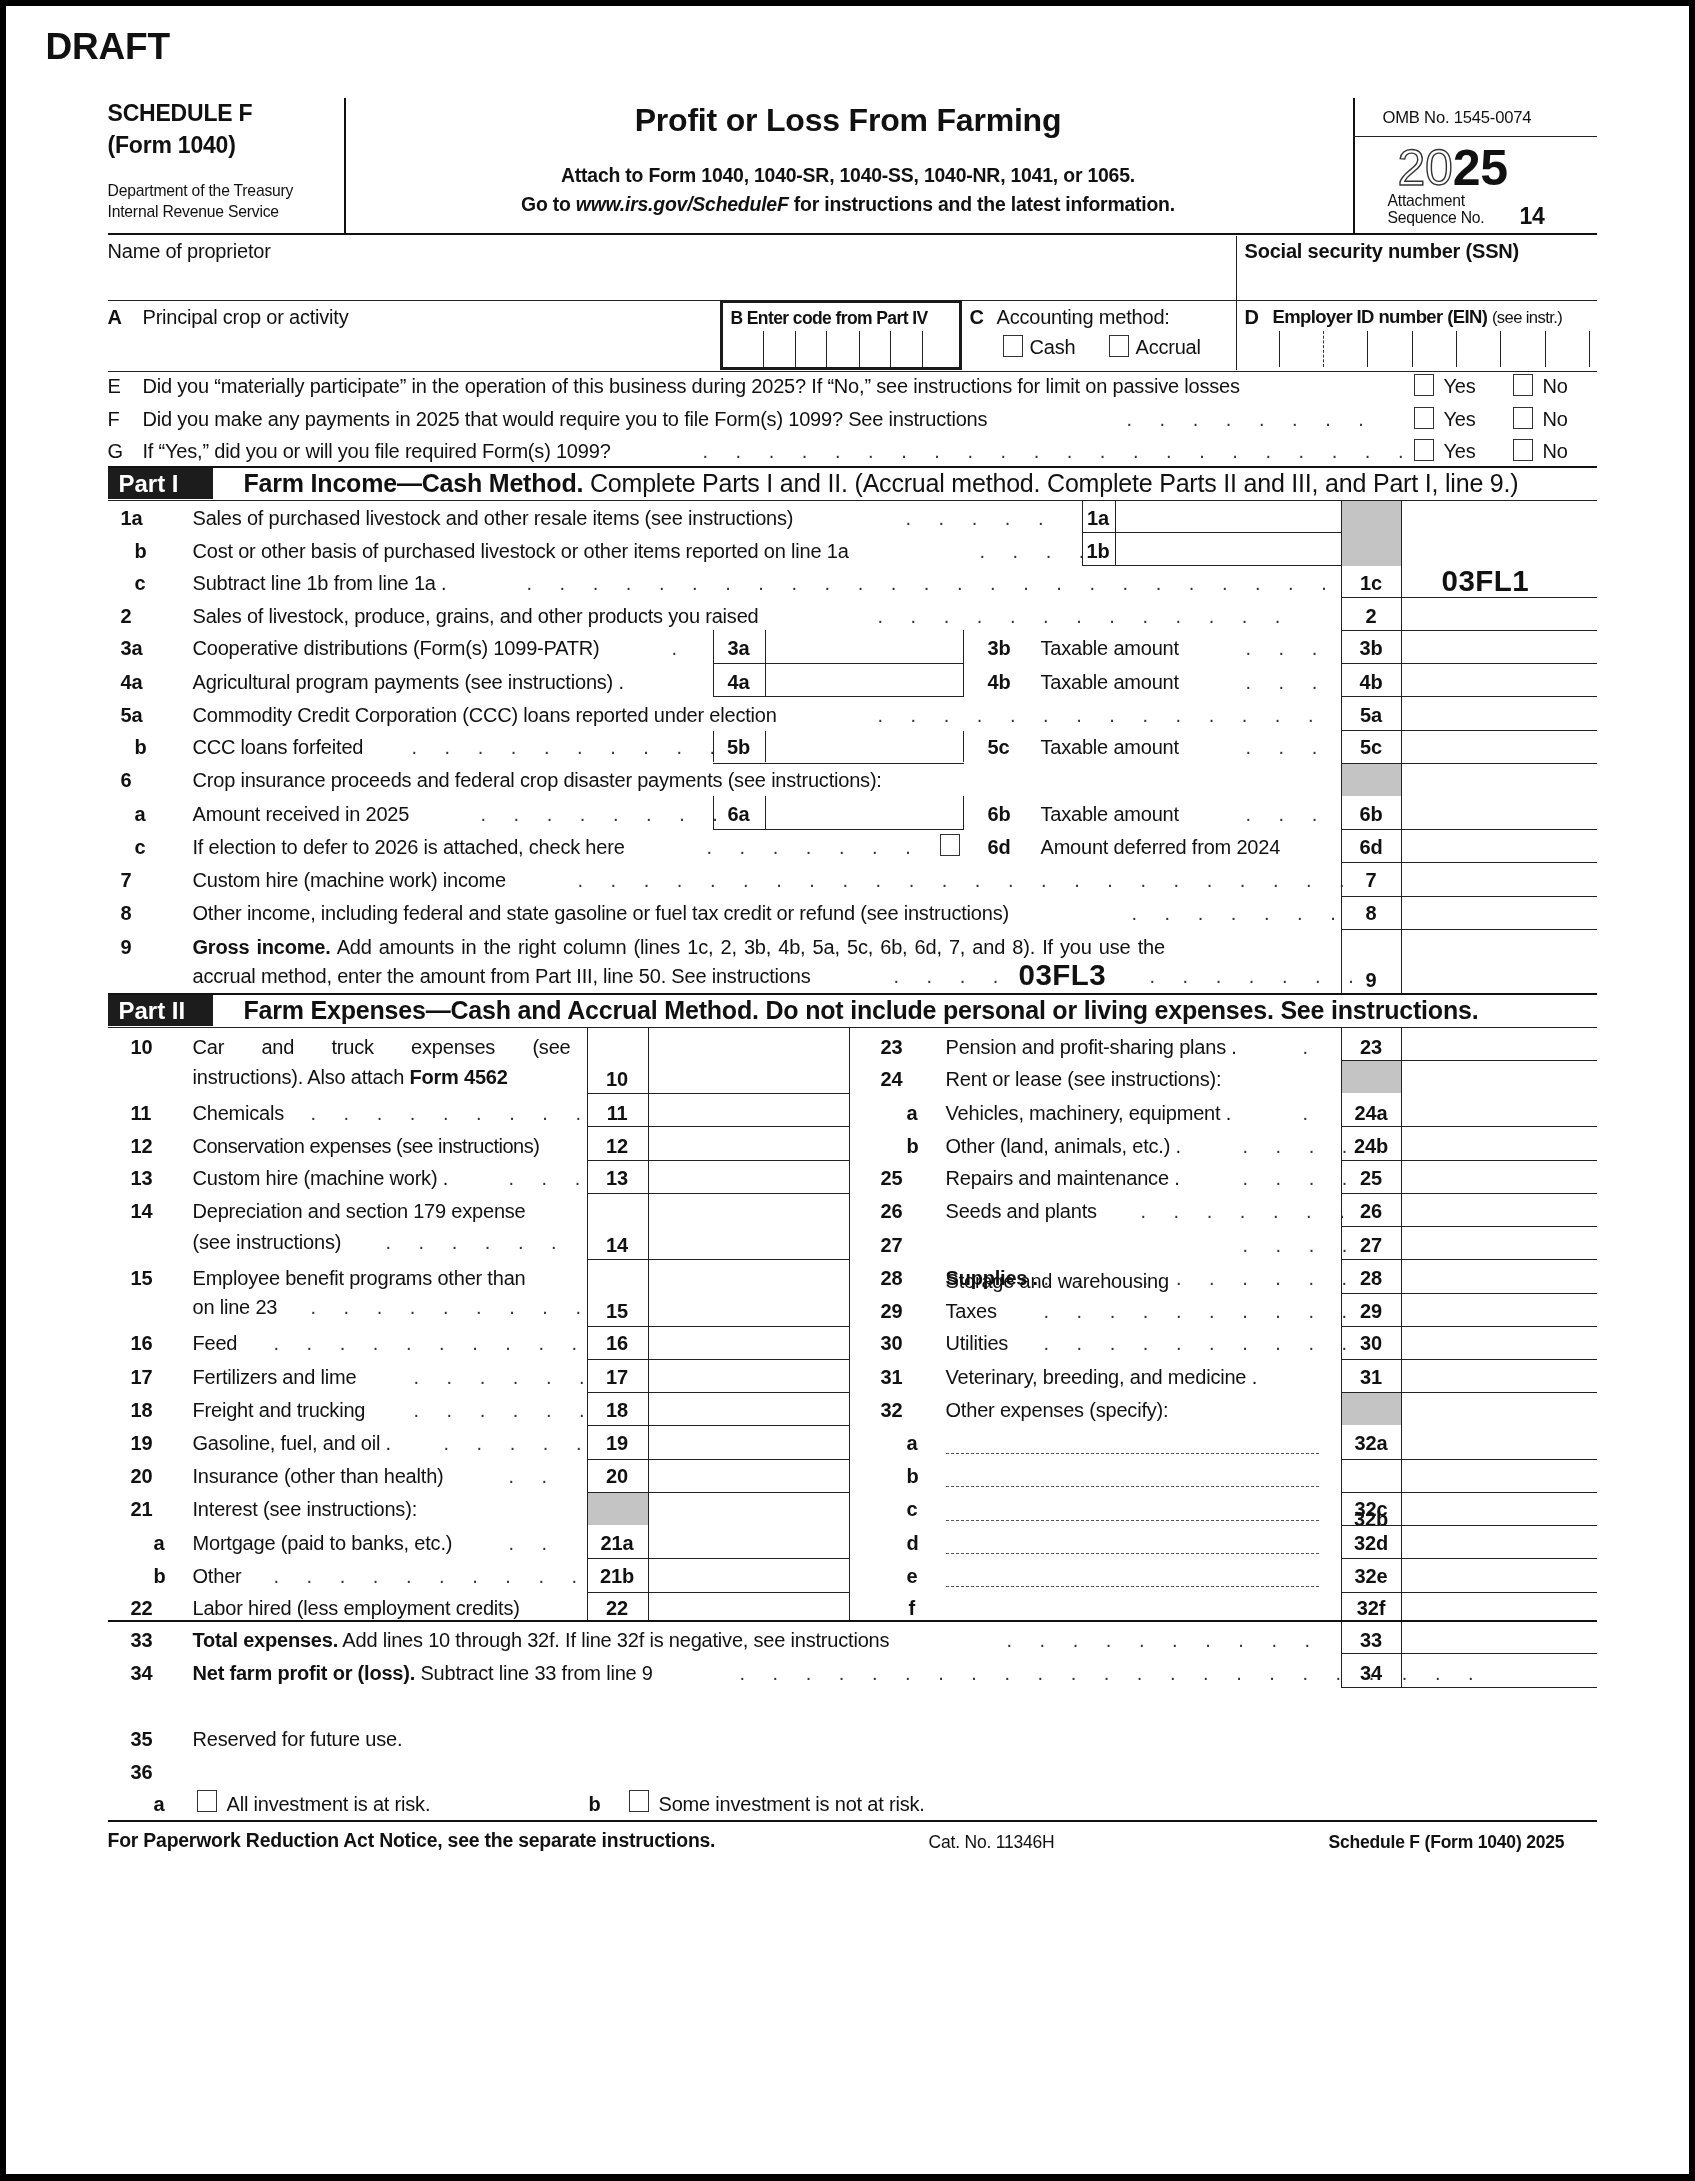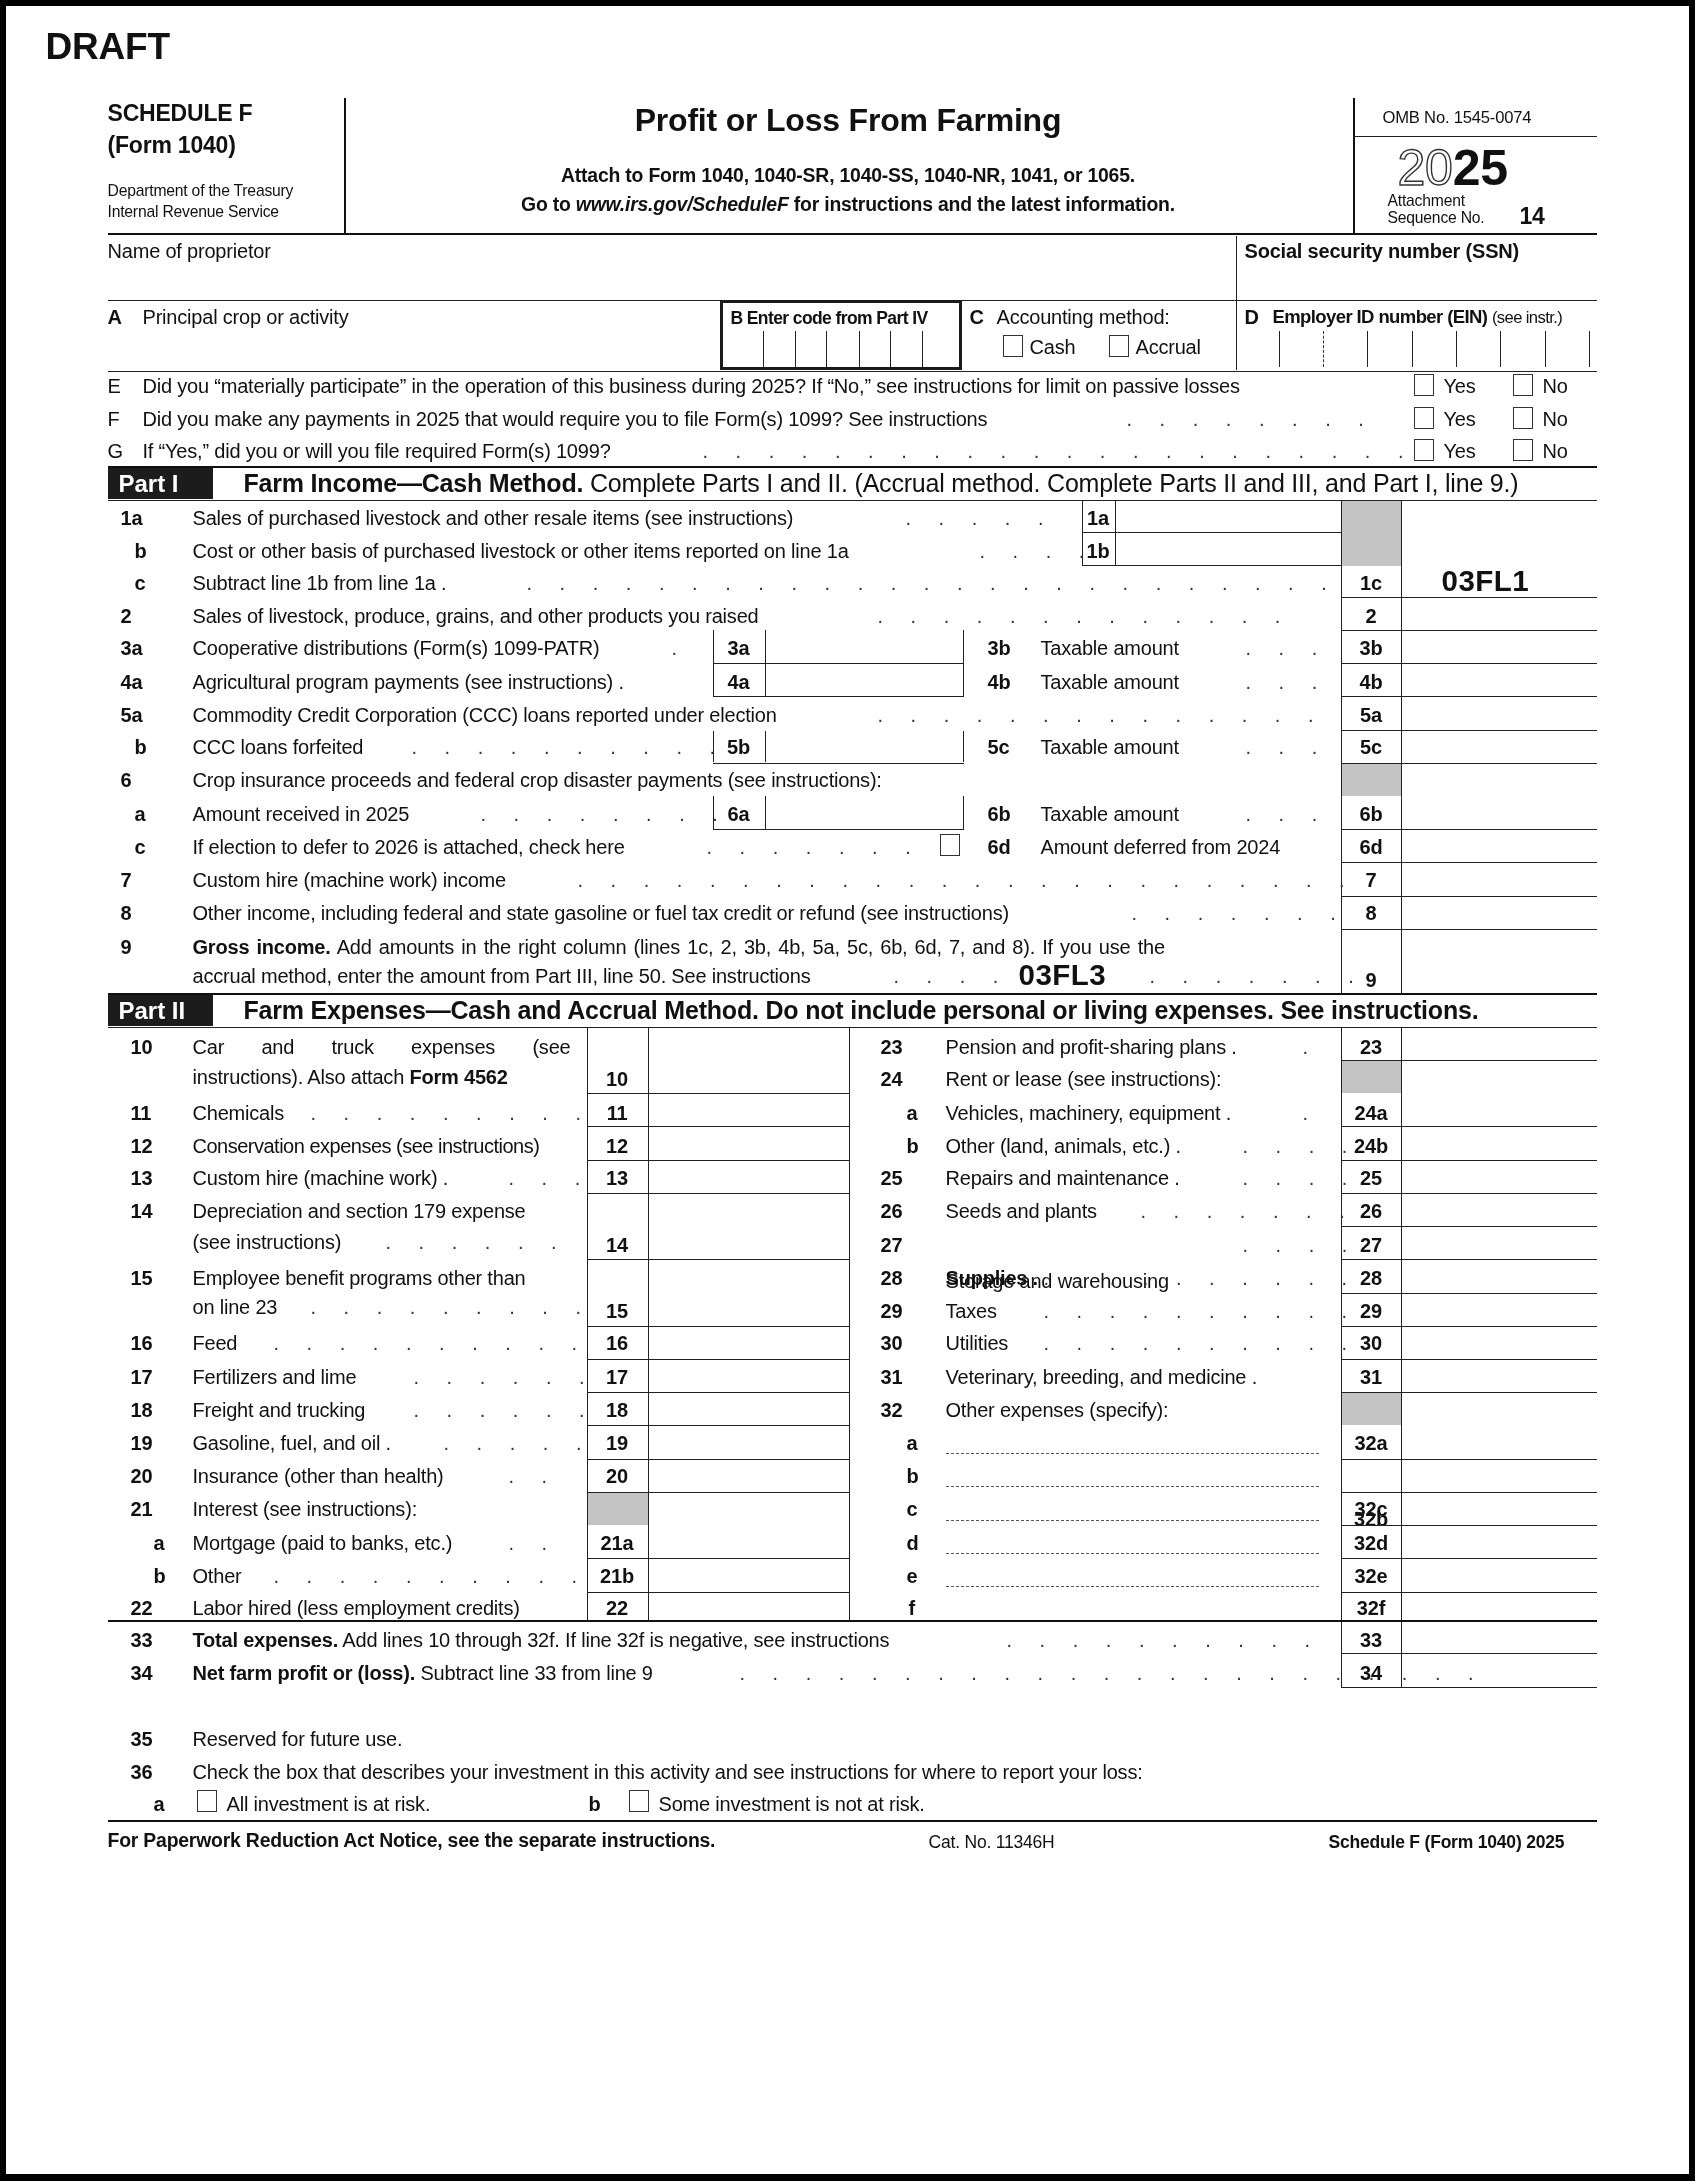--- a/index.html
+++ b/index.html
@@ -502,21 +502,20 @@
   <div class="t" style="left:187px;top:1655px;"><b>Net farm profit or (loss).</b><span> Subtract line 33 from line 9</span></div>
   <div class="dots" style="left:734px;top:1655px;">. . . . . . . . . . . . . . . . . . . . . . .</div>
   <div class="t b" style="left:1336px;top:1655px;width:59px;text-align:center;">34</div>
   <input class="field" style="left: 1396px; top: 1648px; width: 194px; height: 31px;">
   <div class="hl" style="left:1335px;top:1681px;width:256px;"></div>
 
   <div class="t b" style="left:125px;top:1721px;">35</div>
   <div class="t" style="left:187px;top:1721px;">Reserved for future use.</div>
 
   <div class="t b" style="left:125px;top:1754px;">36</div>
-  <div class="t" style="left:187px;top:1754px;">Check the box that describes your investment in this activity and see instructions for where to report your loss:</div>
   <div class="t b" style="left:148px;top:1786px;">a</div>
   <div class="cb" style="left:191px;top:1784px;"></div>
   <div class="t" style="left:221px;top:1786px;">All investment is at risk.</div>
   <div class="t b" style="left:583px;top:1786px;">b</div>
   <div class="cb" style="left:623px;top:1784px;"></div>
   <div class="t" style="left:653px;top:1786px;">Some investment is not at risk.</div>
 
   <div class="hl2" style="left:102px;top:1814px;width:1489px;"></div>
 
   <div class="t b" style="left:102px;top:1822px;font-size:19.4px;">For Paperwork Reduction Act Notice, see the separate instructions.</div>

